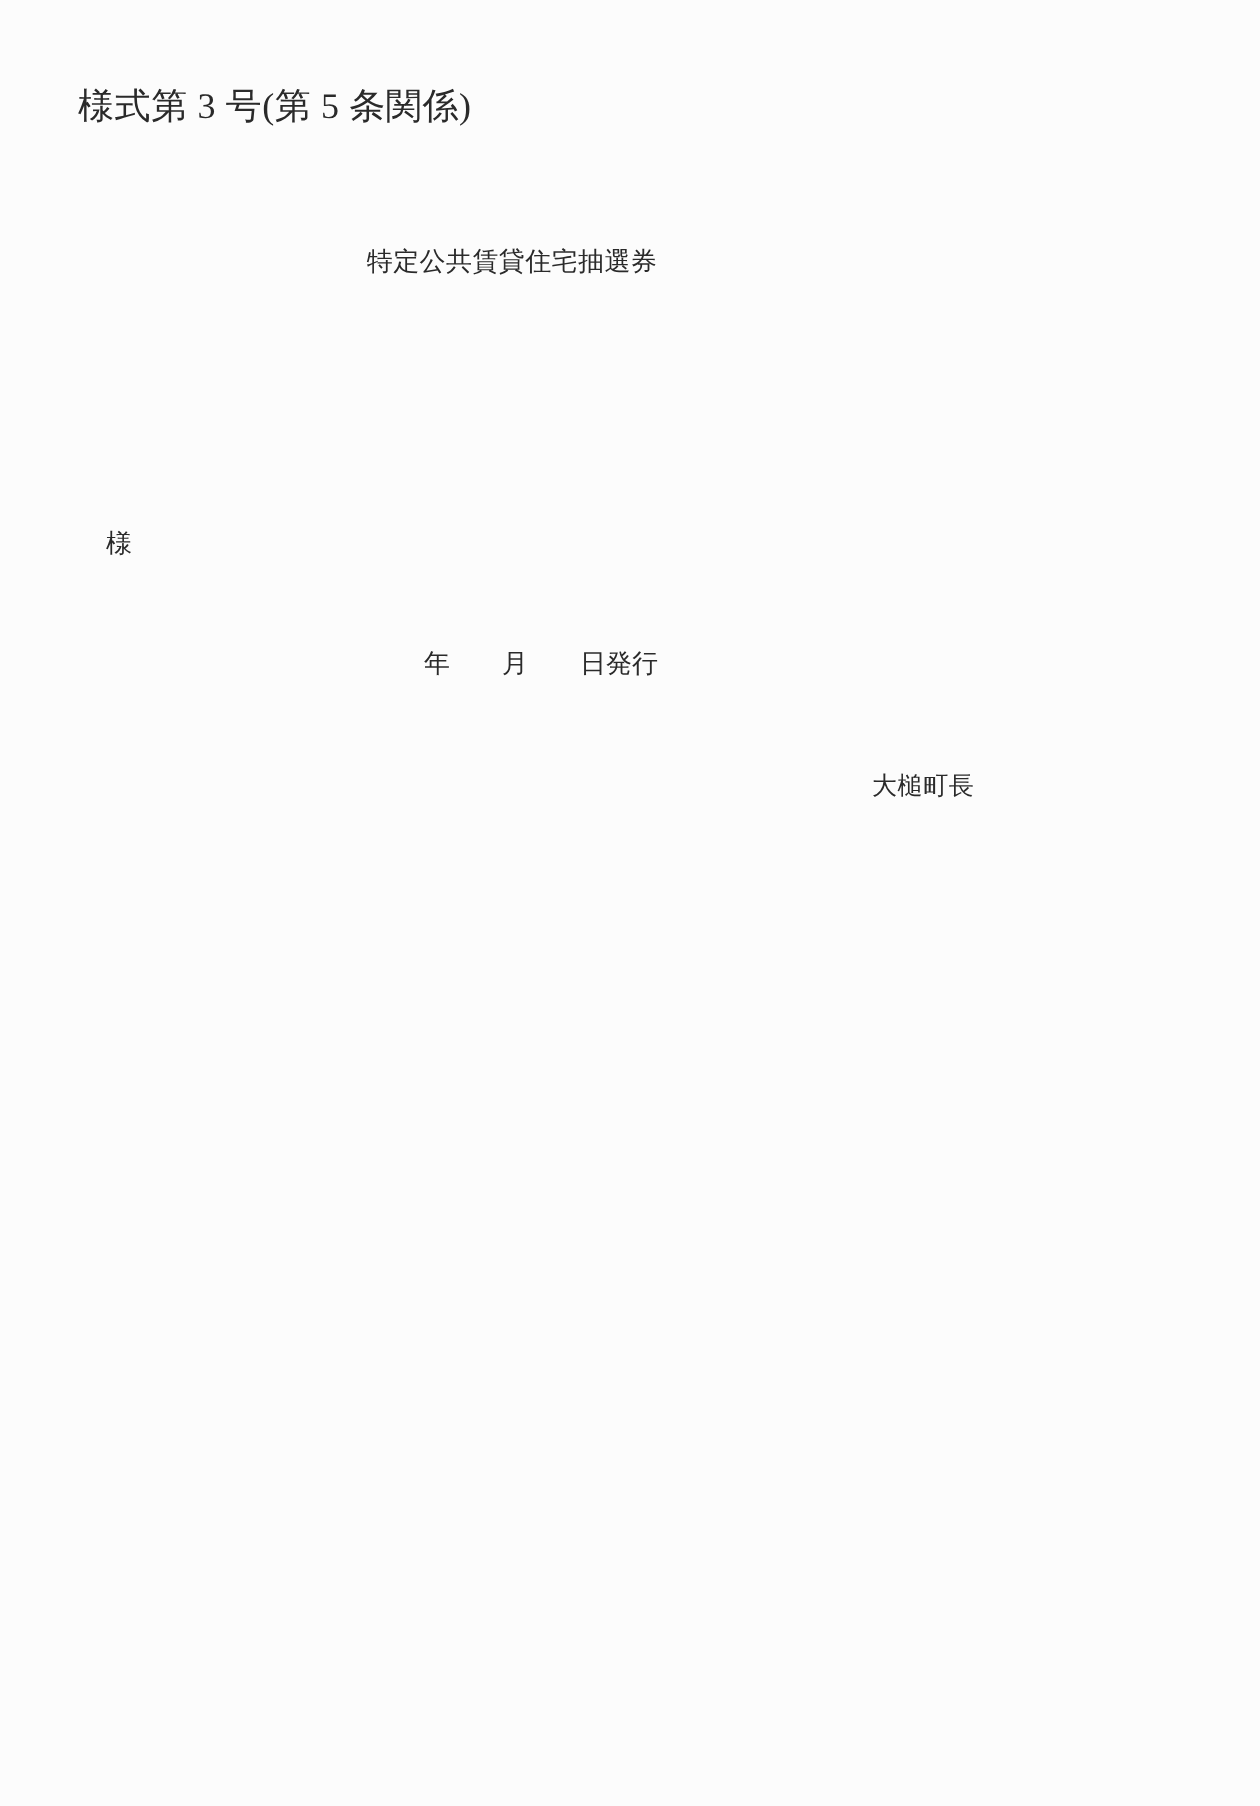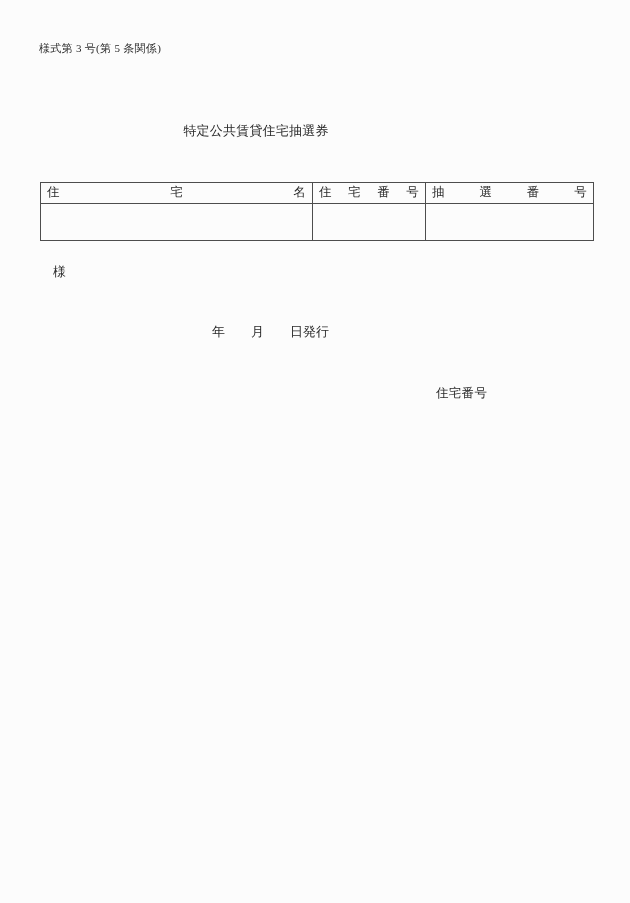--- a/index.html
+++ b/index.html
@@ -13,21 +13,21 @@
     height: 903px;
     background: #fcfcfc;
     font-family: "Liberation Serif", "DejaVu Serif", serif;
     color: #2a2a2a;
     overflow: hidden;
   }
   .form-number {
     position: absolute;
     left: 39px;
     top: 41px;
-    font-size: 11px;
+    font-size: 18px;
     letter-spacing: 0.3px;
     white-space: pre;
   }
   .doc-title {
     position: absolute;
     left: 0;
     top: 122px;
     width: 512px;
     text-align: center;
     font-size: 13px;
@@ -83,41 +83,20 @@
 </style>
 </head>
 <body>
 
 <div class="page">
 
   <div class="form-number">様式第 3 号(第 5 条関係)</div>
 
   <div class="doc-title">特定公共賃貸住宅抽選券</div>
 
-  <table class="lottery-table">
-    <colgroup>
-      <col style="width:272px">
-      <col style="width:113px">
-      <col style="width:168px">
-    </colgroup>
-    <thead>
-      <tr>
-        <th>住宅名</th>
-        <th>住宅番号</th>
-        <th>抽選番号</th>
-      </tr>
-    </thead>
-    <tbody>
-      <tr>
-        <td></td>
-        <td></td>
-        <td></td>
-      </tr>
-    </tbody>
-  </table>
 
   <div class="recipient">様</div>
 
   <div class="issue-date">年　　月　　日発行</div>
 
-  <div class="issuer">住宅番号</div>
+  <div class="issuer">大槌町長</div>
 
 </div>
 
 </body></html>

